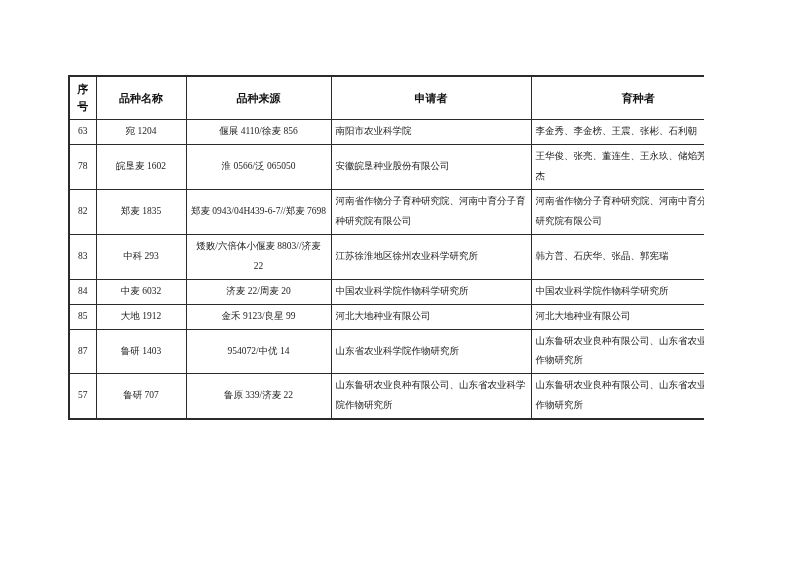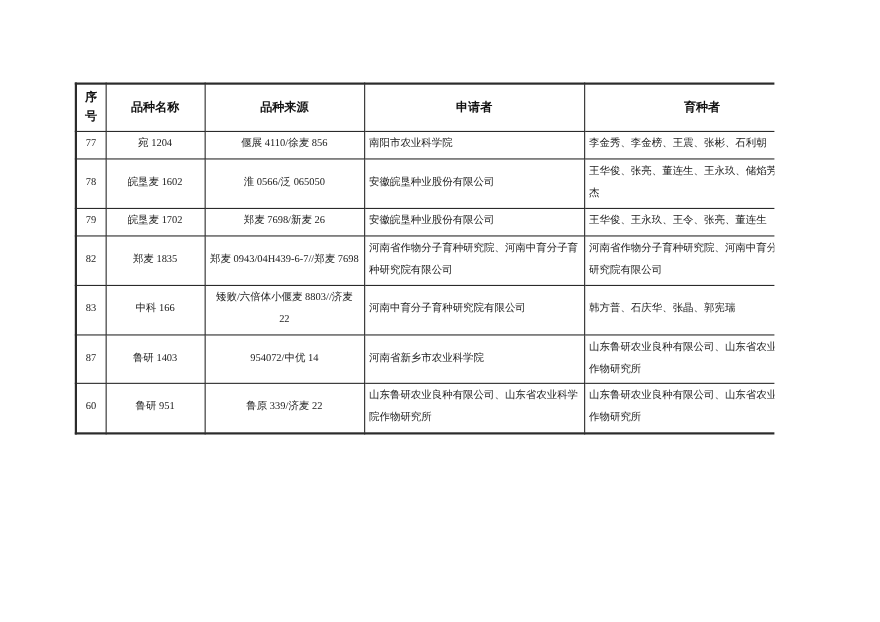--- a/index.html
+++ b/index.html
@@ -70,63 +70,70 @@
       <tr>
         <th class="col-no">序号</th>
         <th>品种名称</th>
         <th>品种来源</th>
         <th>申请者</th>
         <th>育种者</th>
       </tr>
     </thead>
     <tbody>
       <tr>
-        <td class="cell-no">77</td>
+        <td class="cell-no">63</td>
         <td class="cell-name">宛 1204</td>
         <td class="cell-src">偃展 4110/徐麦 856</td>
         <td class="cell-app">南阳市农业科学院</td>
         <td class="cell-bre">李金秀、李金榜、王震、张彬、石利朝</td>
       </tr>
       <tr>
         <td class="cell-no">78</td>
         <td class="cell-name">皖垦麦 1602</td>
         <td class="cell-src">淮 0566/泛 065050</td>
         <td class="cell-app">安徽皖垦种业股份有限公司</td>
         <td class="cell-bre">王华俊、张亮、董连生、王永玖、储焰芳、朱文杰</td>
       </tr>
       <tr>
-        <td class="cell-no">79</td>
-        <td class="cell-name">皖垦麦 1702</td>
-        <td class="cell-src">郑麦 7698/新麦 26</td>
-        <td class="cell-app">安徽皖垦种业股份有限公司</td>
-        <td class="cell-bre">王华俊、王永玖、王令、张亮、董连生</td>
-      </tr>
-      <tr>
         <td class="cell-no">82</td>
         <td class="cell-name">郑麦 1835</td>
         <td class="cell-src">郑麦 0943/04H439-6-7//郑麦 7698</td>
         <td class="cell-app">河南省作物分子育种研究院、河南中育分子育种研究院有限公司</td>
         <td class="cell-bre">河南省作物分子育种研究院、河南中育分子育种研究院有限公司</td>
       </tr>
       <tr>
         <td class="cell-no">83</td>
-        <td class="cell-name">中科 166</td>
+        <td class="cell-name">中科 293</td>
         <td class="cell-src">矮败/六倍体小偃麦 8803//济麦 22</td>
-        <td class="cell-app">河南中育分子育种研究院有限公司</td>
+        <td class="cell-app">江苏徐淮地区徐州农业科学研究所</td>
         <td class="cell-bre">韩方普、石庆华、张晶、郭宪瑞</td>
+      </tr>
+      <tr>
+        <td class="cell-no">84</td>
+        <td class="cell-name">中麦 6032</td>
+        <td class="cell-src">济麦 22/周麦 20</td>
+        <td class="cell-app">中国农业科学院作物科学研究所</td>
+        <td class="cell-bre">中国农业科学院作物科学研究所</td>
+      </tr>
+      <tr>
+        <td class="cell-no">85</td>
+        <td class="cell-name">大地 1912</td>
+        <td class="cell-src">金禾 9123/良星 99</td>
+        <td class="cell-app">河北大地种业有限公司</td>
+        <td class="cell-bre">河北大地种业有限公司</td>
       </tr>
       <tr>
         <td class="cell-no">87</td>
         <td class="cell-name">鲁研 1403</td>
         <td class="cell-src">954072/中优 14</td>
-        <td class="cell-app">河南省新乡市农业科学院</td>
+        <td class="cell-app">山东省农业科学院作物研究所</td>
         <td class="cell-bre">山东鲁研农业良种有限公司、山东省农业科学院作物研究所</td>
       </tr>
       <tr>
-        <td class="cell-no">60</td>
-        <td class="cell-name">鲁研 951</td>
+        <td class="cell-no">57</td>
+        <td class="cell-name">鲁研 707</td>
         <td class="cell-src">鲁原 339/济麦 22</td>
         <td class="cell-app">山东鲁研农业良种有限公司、山东省农业科学院作物研究所</td>
         <td class="cell-bre">山东鲁研农业良种有限公司、山东省农业科学院作物研究所</td>
       </tr>
     </tbody>
   </table>
 </div>
 
 </body></html>

